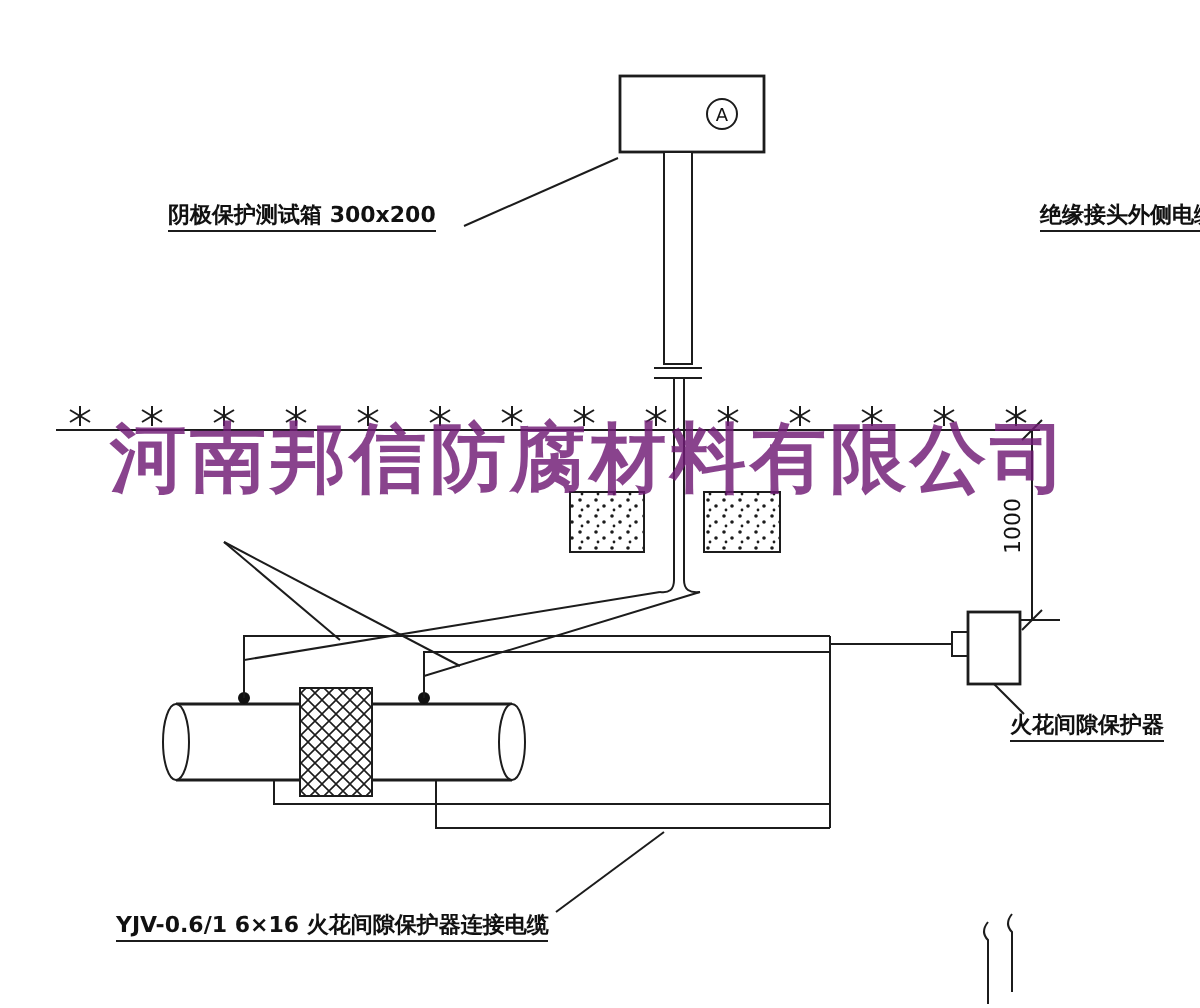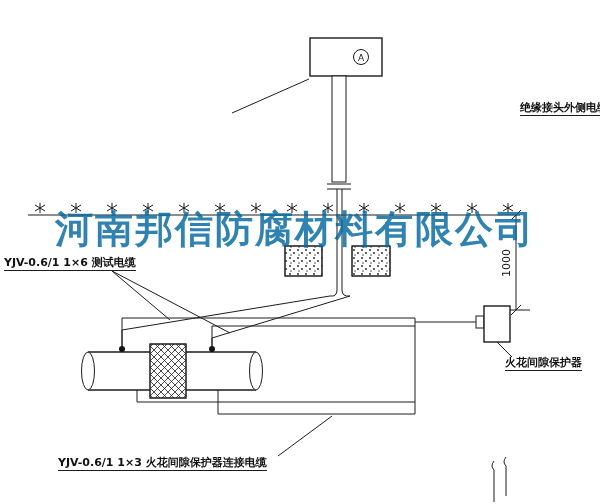--- a/index.html
+++ b/index.html
@@ -11,21 +11,21 @@
   .st{stroke:#1c1c1c;stroke-width:1;fill:none;}
   .st2{stroke:#1c1c1c;stroke-width:1.4;fill:none;}
   svg text{font-family:"DejaVu Sans","Liberation Sans",sans-serif;fill:#111;stroke:none;}
   .label{
     position:absolute;font-size:11px;font-weight:bold;color:#111;
     white-space:nowrap;line-height:13px;
   }
   .u{border-bottom:1px solid #1c1c1c;padding-bottom:1px;}
   #watermark{
     position:absolute;left:55px;top:204px;font-size:38px;font-weight:bold;
-    letter-spacing:2px;color:#0369a1;opacity:.82;white-space:nowrap;z-index:5;
+    letter-spacing:2px;color:#701a75;opacity:.82;white-space:nowrap;z-index:5;
   }
 </style>
 </head>
 <body>
 
 <div id="stage">
 
   <svg id="linework" viewBox="0 0 600 504">
     <defs>
       <pattern id="xhatch" width="7" height="7" patternUnits="userSpaceOnUse">
@@ -128,24 +128,24 @@
       <line class="st" x1="112" y1="271" x2="230" y2="333"></line>
       <line class="st" x1="278" y1="456" x2="332" y2="416"></line>
     </g>
 
     <g>
       <path class="st" d="M494,502 L494,470 Q490,466 494,461"></path>
       <path class="st" d="M506,496 L506,466 Q502,462 506,457"></path>
     </g>
   </svg>
 
+  <div class="label u" style="left:84px;top:101px;">阴极保护测试箱 300x200</div>
 
   <div class="label u" style="left:520px;top:101px;">绝缘接头外侧电缆</div>
 
-  <div class="label u" style="left:4px;top:256px;">YJV-0.6/1 1×6  测试电缆</div>
 
   <div class="label u" style="left:505px;top:356px;">火花间隙保护器</div>
 
-  <div class="label u" style="left:58px;top:456px;">YJV-0.6/1 1×3  火花间隙保护器连接电缆</div>
+  <div class="label u" style="left:58px;top:456px;">YJV-0.6/1 6×16  火花间隙保护器连接电缆</div>
 
   <div id="watermark">河南邦信防腐材料有限公司</div>
 
 </div>
 
 </body></html>

